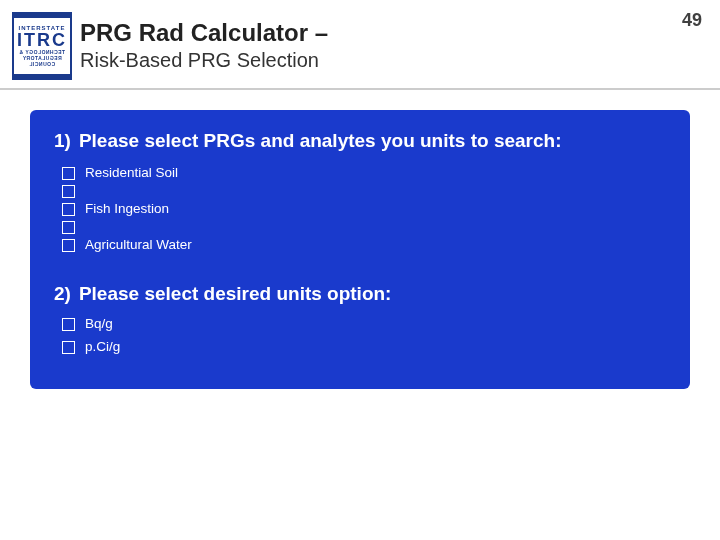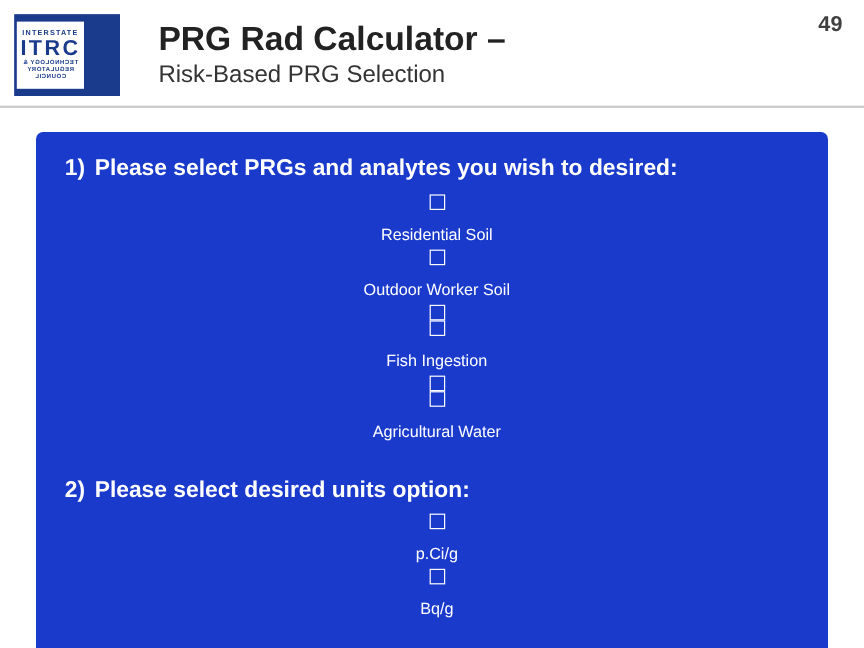--- a/index.html
+++ b/index.html
@@ -26,29 +26,29 @@
     
     .header {
       display: flex;
       align-items: center;
       padding: 12px 20px 8px 12px;
       border-bottom: 2px solid #cccccc;
       margin-bottom: 0;
     }
 
     .logo-box {
-      width: 88px;
+      width: 60px;
       height: 68px;
       background: #1a3a8c;
       border: 2px solid #1a3a8c;
       display: flex;
       flex-direction: column;
       align-items: flex-start;
       justify-content: center;
-      margin-right: 32px;
+      margin-right: 8px;
       flex-shrink: 0;
       position: relative;
     }
 
     .logo-inner {
       background: white;
       width: 56px;
       height: 56px;
       display: flex;
       flex-direction: column;
@@ -81,21 +81,21 @@
       transform: scaleX(-1);
     }
 
     .header-text {
       display: flex;
       flex-direction: column;
       justify-content: center;
     }
 
     .header-title {
-      font-size: 28px;
+      font-size: 24px;
       font-weight: bold;
       color: #222222;
       line-height: 1.1;
     }
 
     .header-subtitle {
       font-size: 20px;
       color: #333333;
       font-weight: normal;
       margin-top: 2px;
@@ -136,21 +136,20 @@
       margin-bottom: 8px;
     }
 
     .checkbox-list li {
       display: flex;
       align-items: center;
       gap: 10px;
       font-size: 13.5px;
       color: white;
       line-height: 1.7;
-      flex-direction: column;
     }
 
     .checkbox-icon {
       width: 13px;
       height: 13px;
       border: 1.5px solid white;
       background: transparent;
       flex-shrink: 0;
       display: inline-block;
     }
@@ -187,31 +186,27 @@
     <div class="header-title">PRG Rad Calculator –</div>
     <div class="header-subtitle">Risk-Based PRG Selection</div>
   </div>
 </div>
 
 <div class="main-content">
   <div class="blue-card">
 
     <div class="section-heading">
       <span class="section-number">1)</span>
-      <span>Please select PRGs and analytes you wish to desired:</span>
+      <span>Please select PRGs and analytes you units to search:</span>
     </div>
 
     <ul class="checkbox-list">
       <li class="checkbox-list-item">
         <span class="checkbox-icon"></span>
         <span>Residential Soil</span>
-      </li>
-      <li class="checkbox-list-item">
-        <span class="checkbox-icon"></span>
-        <span>Outdoor Worker Soil</span>
       </li>
       <li class="checkbox-list-item">
         <span class="checkbox-icon"></span>
       </li>
       <li class="checkbox-list-item">
         <span class="checkbox-icon"></span>
         <span>Fish Ingestion</span>
       </li>
       <li class="checkbox-list-item">
         <span class="checkbox-icon"></span>
@@ -225,22 +220,22 @@
     <div class="section-divider"></div>
 
     <div class="section-2-heading">
       <span class="section-number">2)</span>
       <span>Please select desired units option:</span>
     </div>
 
     <ul class="checkbox-list">
       <li class="checkbox-list-item">
         <span class="checkbox-icon"></span>
+        <span>Bq/g</span>
+      </li>
+      <li class="checkbox-list-item">
+        <span class="checkbox-icon"></span>
         <span>p.Ci/g</span>
-      </li>
-      <li class="checkbox-list-item">
-        <span class="checkbox-icon"></span>
-        <span>Bq/g</span>
       </li>
     </ul>
 
   </div>
 </div>
 
 </body></html>

